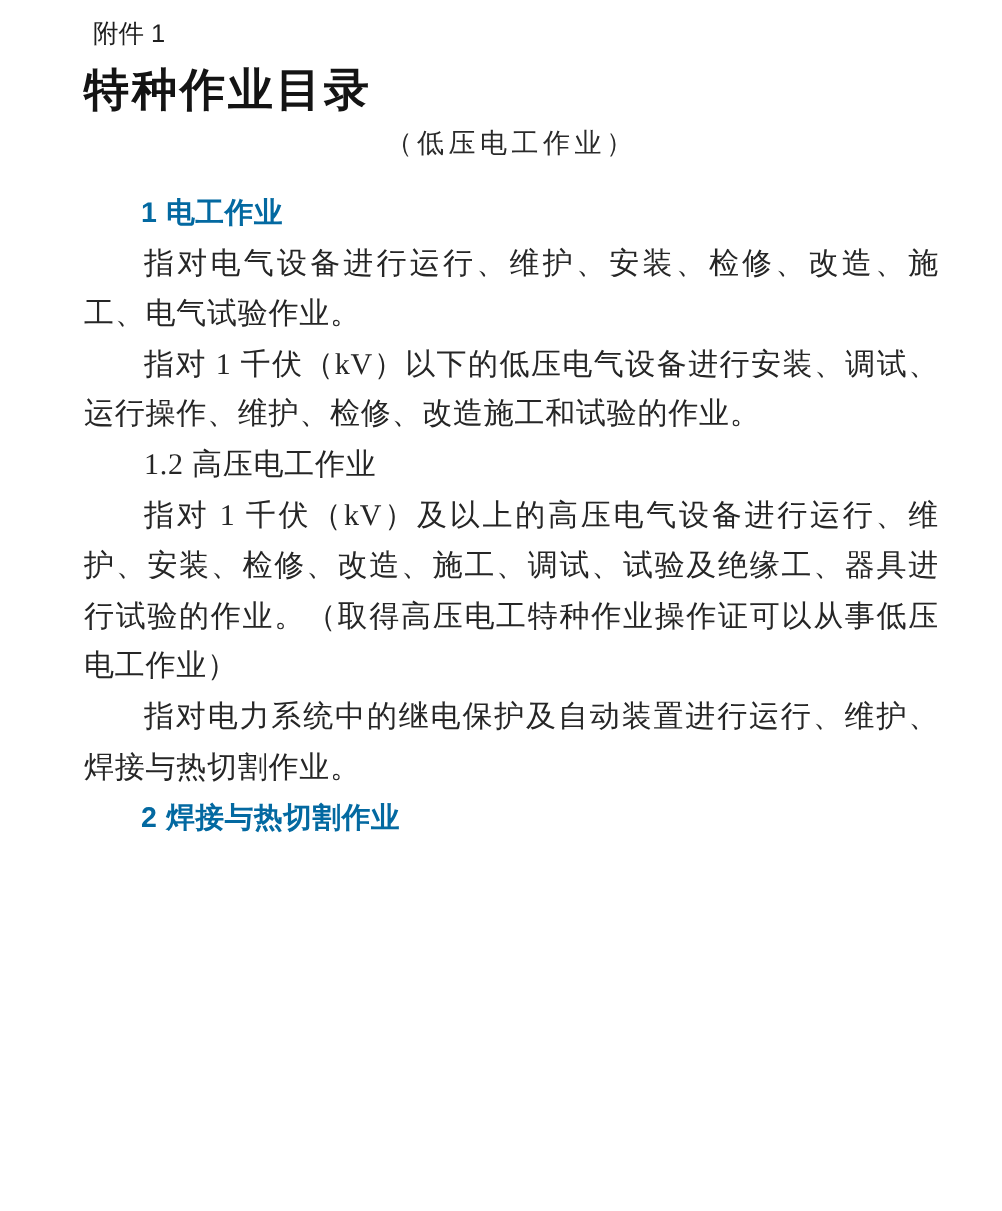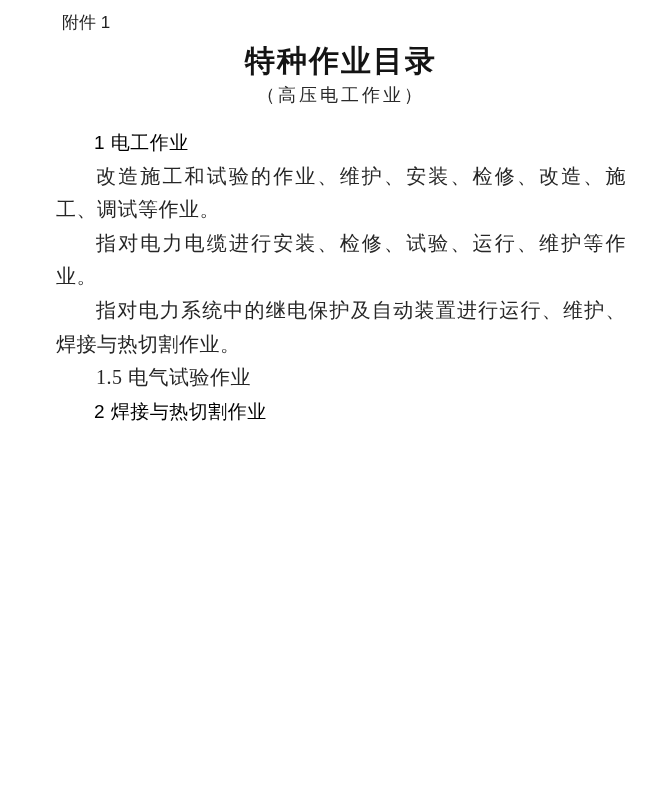--- a/index.html
+++ b/index.html
@@ -19,21 +19,20 @@
     overflow: hidden;
   }
   .attachment {
     font-family: "Liberation Sans", "DejaVu Sans", sans-serif;
     font-size: 17px;
     line-height: 22px;
     margin-left: 6px;
     color: #1f1f1f;
   }
   .doc-title {
-    text-align: center;
     font-size: 30px;
     line-height: 36px;
     font-weight: bold;
     letter-spacing: 2px;
     margin-top: 9px;
     color: #141414;
   }
   .doc-subtitle {
     text-align: center;
     font-size: 18px;
@@ -49,58 +48,59 @@
     text-align: justify;
     text-justify: inter-character;
     letter-spacing: 0.5px;
   }
   .doc-body > div {
     margin: 0;
     text-indent: 2em;
   }
   .chapter-heading {
     font-family: "Liberation Sans", "DejaVu Sans", sans-serif;
-    font-weight: normal;
+    font-weight: bold;
     font-size: 19px;
     letter-spacing: 0.5px;
-    color: #000000;
+    color: #0369a1;
   }
   .sub-heading {
     font-weight: normal;
   }
   .paragraph {
     font-weight: normal;
   }
 </style>
 </head>
 <body>
 
 <div class="page">
 
   <div class="attachment">附件 1</div>
 
   <div class="doc-title">特种作业目录</div>
 
-  <div class="doc-subtitle">（高压电工作业）</div>
+  <div class="doc-subtitle">（低压电工作业）</div>
 
   <div class="doc-body">
 
     <div class="chapter-heading">1 电工作业</div>
 
-    <div class="paragraph">改造施工和试验的作业、维护、安装、检修、改造、施工、调试等作业。</div>
+    <div class="paragraph">指对电气设备进行运行、维护、安装、检修、改造、施工、电气试验作业。</div>
+
+
+    <div class="paragraph">指对 1 千伏（kV）以下的低压电气设备进行安装、调试、运行操作、维护、检修、改造施工和试验的作业。</div>
+
+    <div class="sub-heading">1.2 高压电工作业</div>
+
+    <div class="paragraph">指对 1 千伏（kV）及以上的高压电气设备进行运行、维护、安装、检修、改造、施工、调试、试验及绝缘工、器具进行试验的作业。（取得高压电工特种作业操作证可以从事低压电工作业）</div>
 
 
 
 
-
-
-    <div class="paragraph">指对电力电缆进行安装、检修、试验、运行、维护等作业。</div>
-
-
     <div class="paragraph">指对电力系统中的继电保护及自动装置进行运行、维护、焊接与热切割作业。</div>
 
-    <div class="sub-heading">1.5 电气试验作业</div>
 
 
     <div class="chapter-heading">2 焊接与热切割作业</div>
 
   </div>
 </div>
 
 </body></html>

